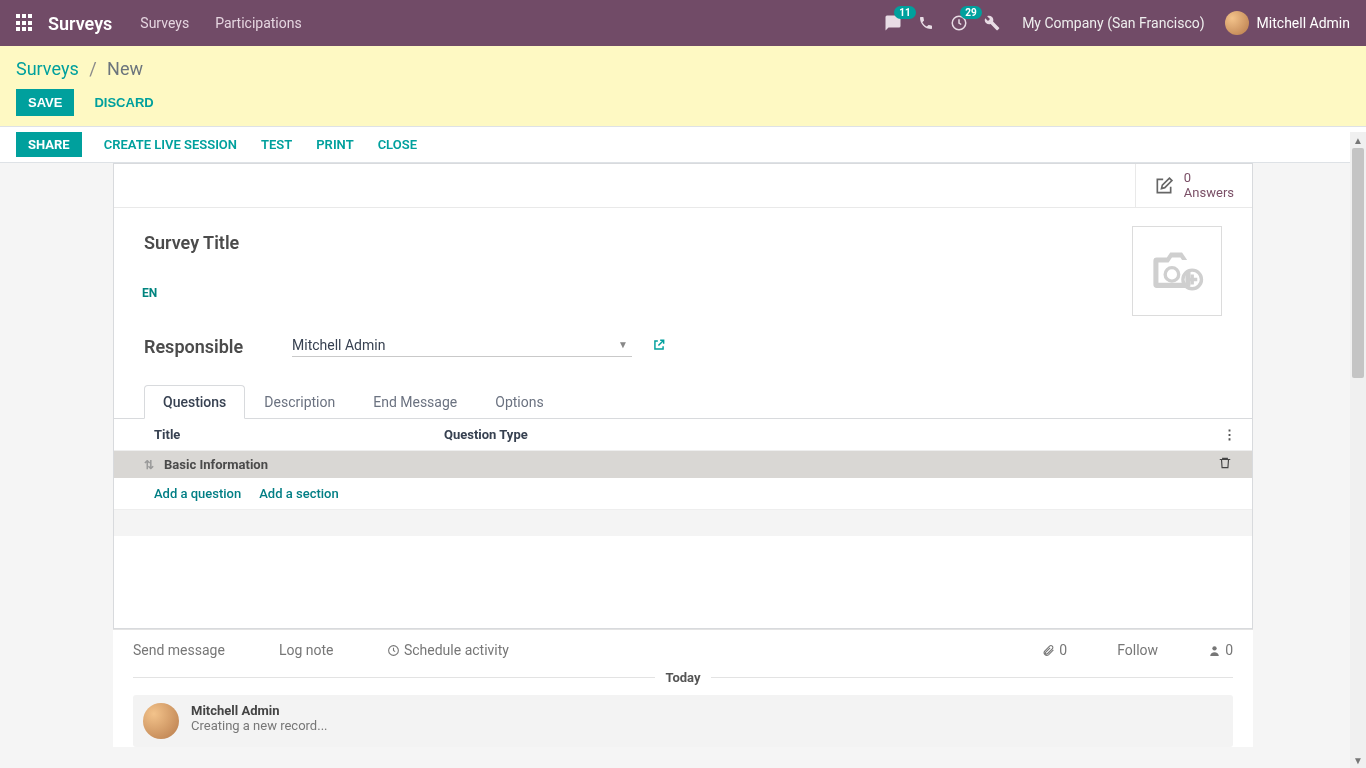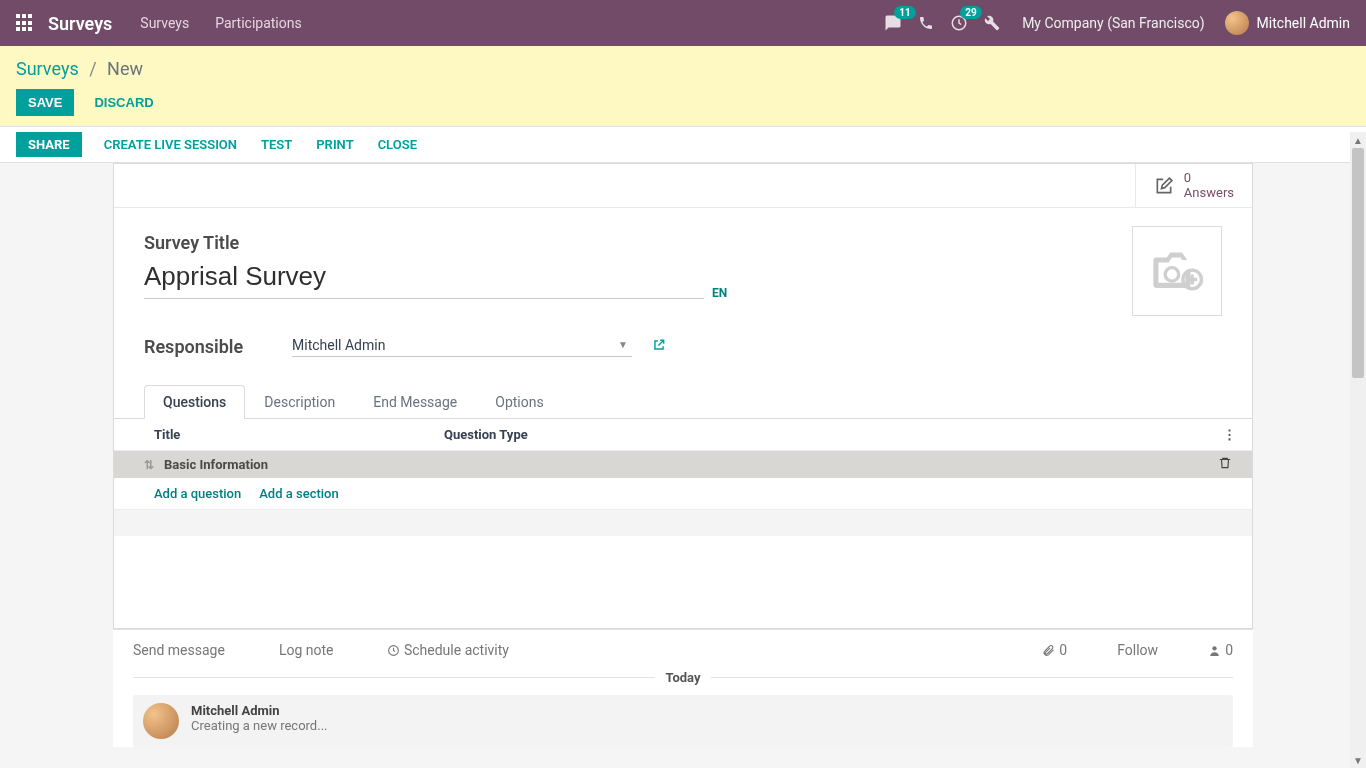--- a/index.html
+++ b/index.html
@@ -366,21 +366,20 @@
           <svg width="54" height="44" viewBox="0 0 64 52" fill="#cfcfcf">
             <path d="M24 4l-4 6H8a4 4 0 0 0-4 4v28a4 4 0 0 0 4 4h36a4 4 0 0 0 4-4V26h-6v14H10V16h12l4-6h10l2 3h6l-4-6-2-3H24z"></path>
             <circle cx="26" cy="30" r="8" fill="none" stroke="#cfcfcf" stroke-width="4"></circle>
             <circle cx="50" cy="36" r="11" fill="none" stroke="#cfcfcf" stroke-width="4"></circle>
             <path d="M50 30v12M44 36h12" stroke="#cfcfcf" stroke-width="4"></path>
           </svg>
         </div>
 
         <div class="field-label">Survey Title</div>
         <div class="title-row">
-          <input class="title-input" value="Apprisal Survey" style="">
           <span class="lang-badge">EN</span>
         </div>
 
         <div class="responsible-row">
           <div class="field-label">Responsible</div>
           <div class="m2o">
             <span class="val">Mitchell Admin</span>
             <span class="caret">▼</span>
           </div>
           <span class="ext-link">

